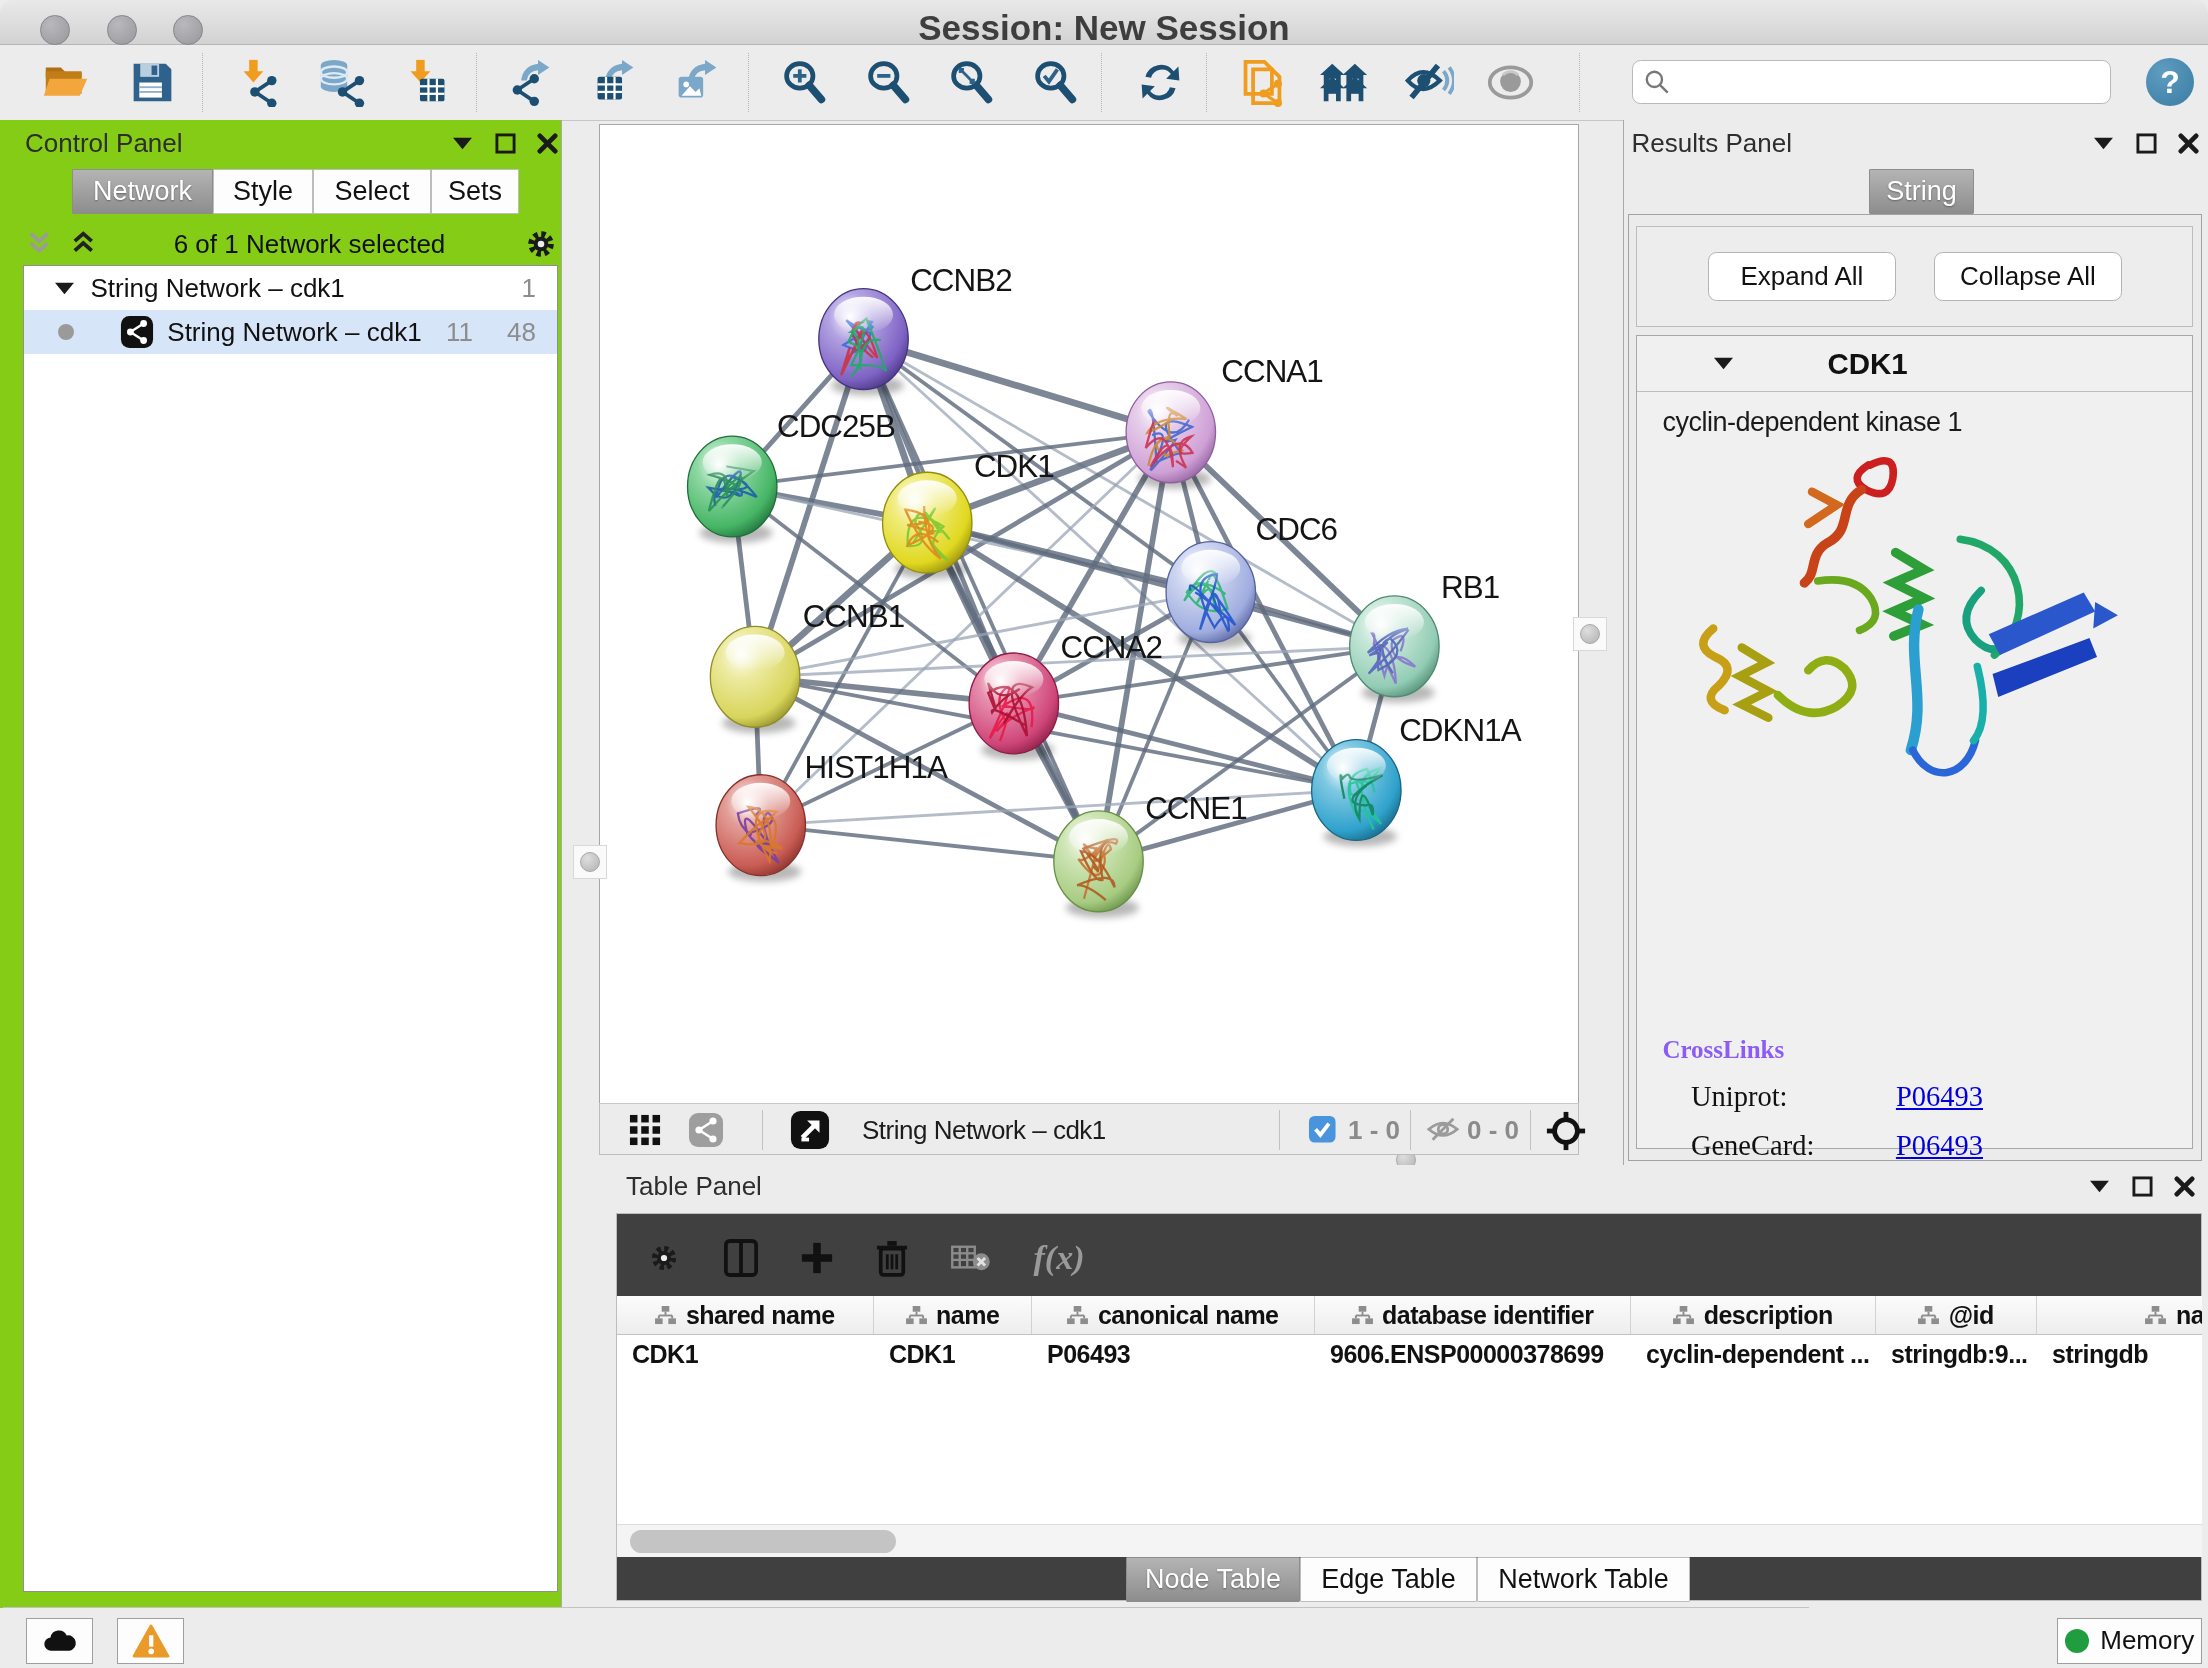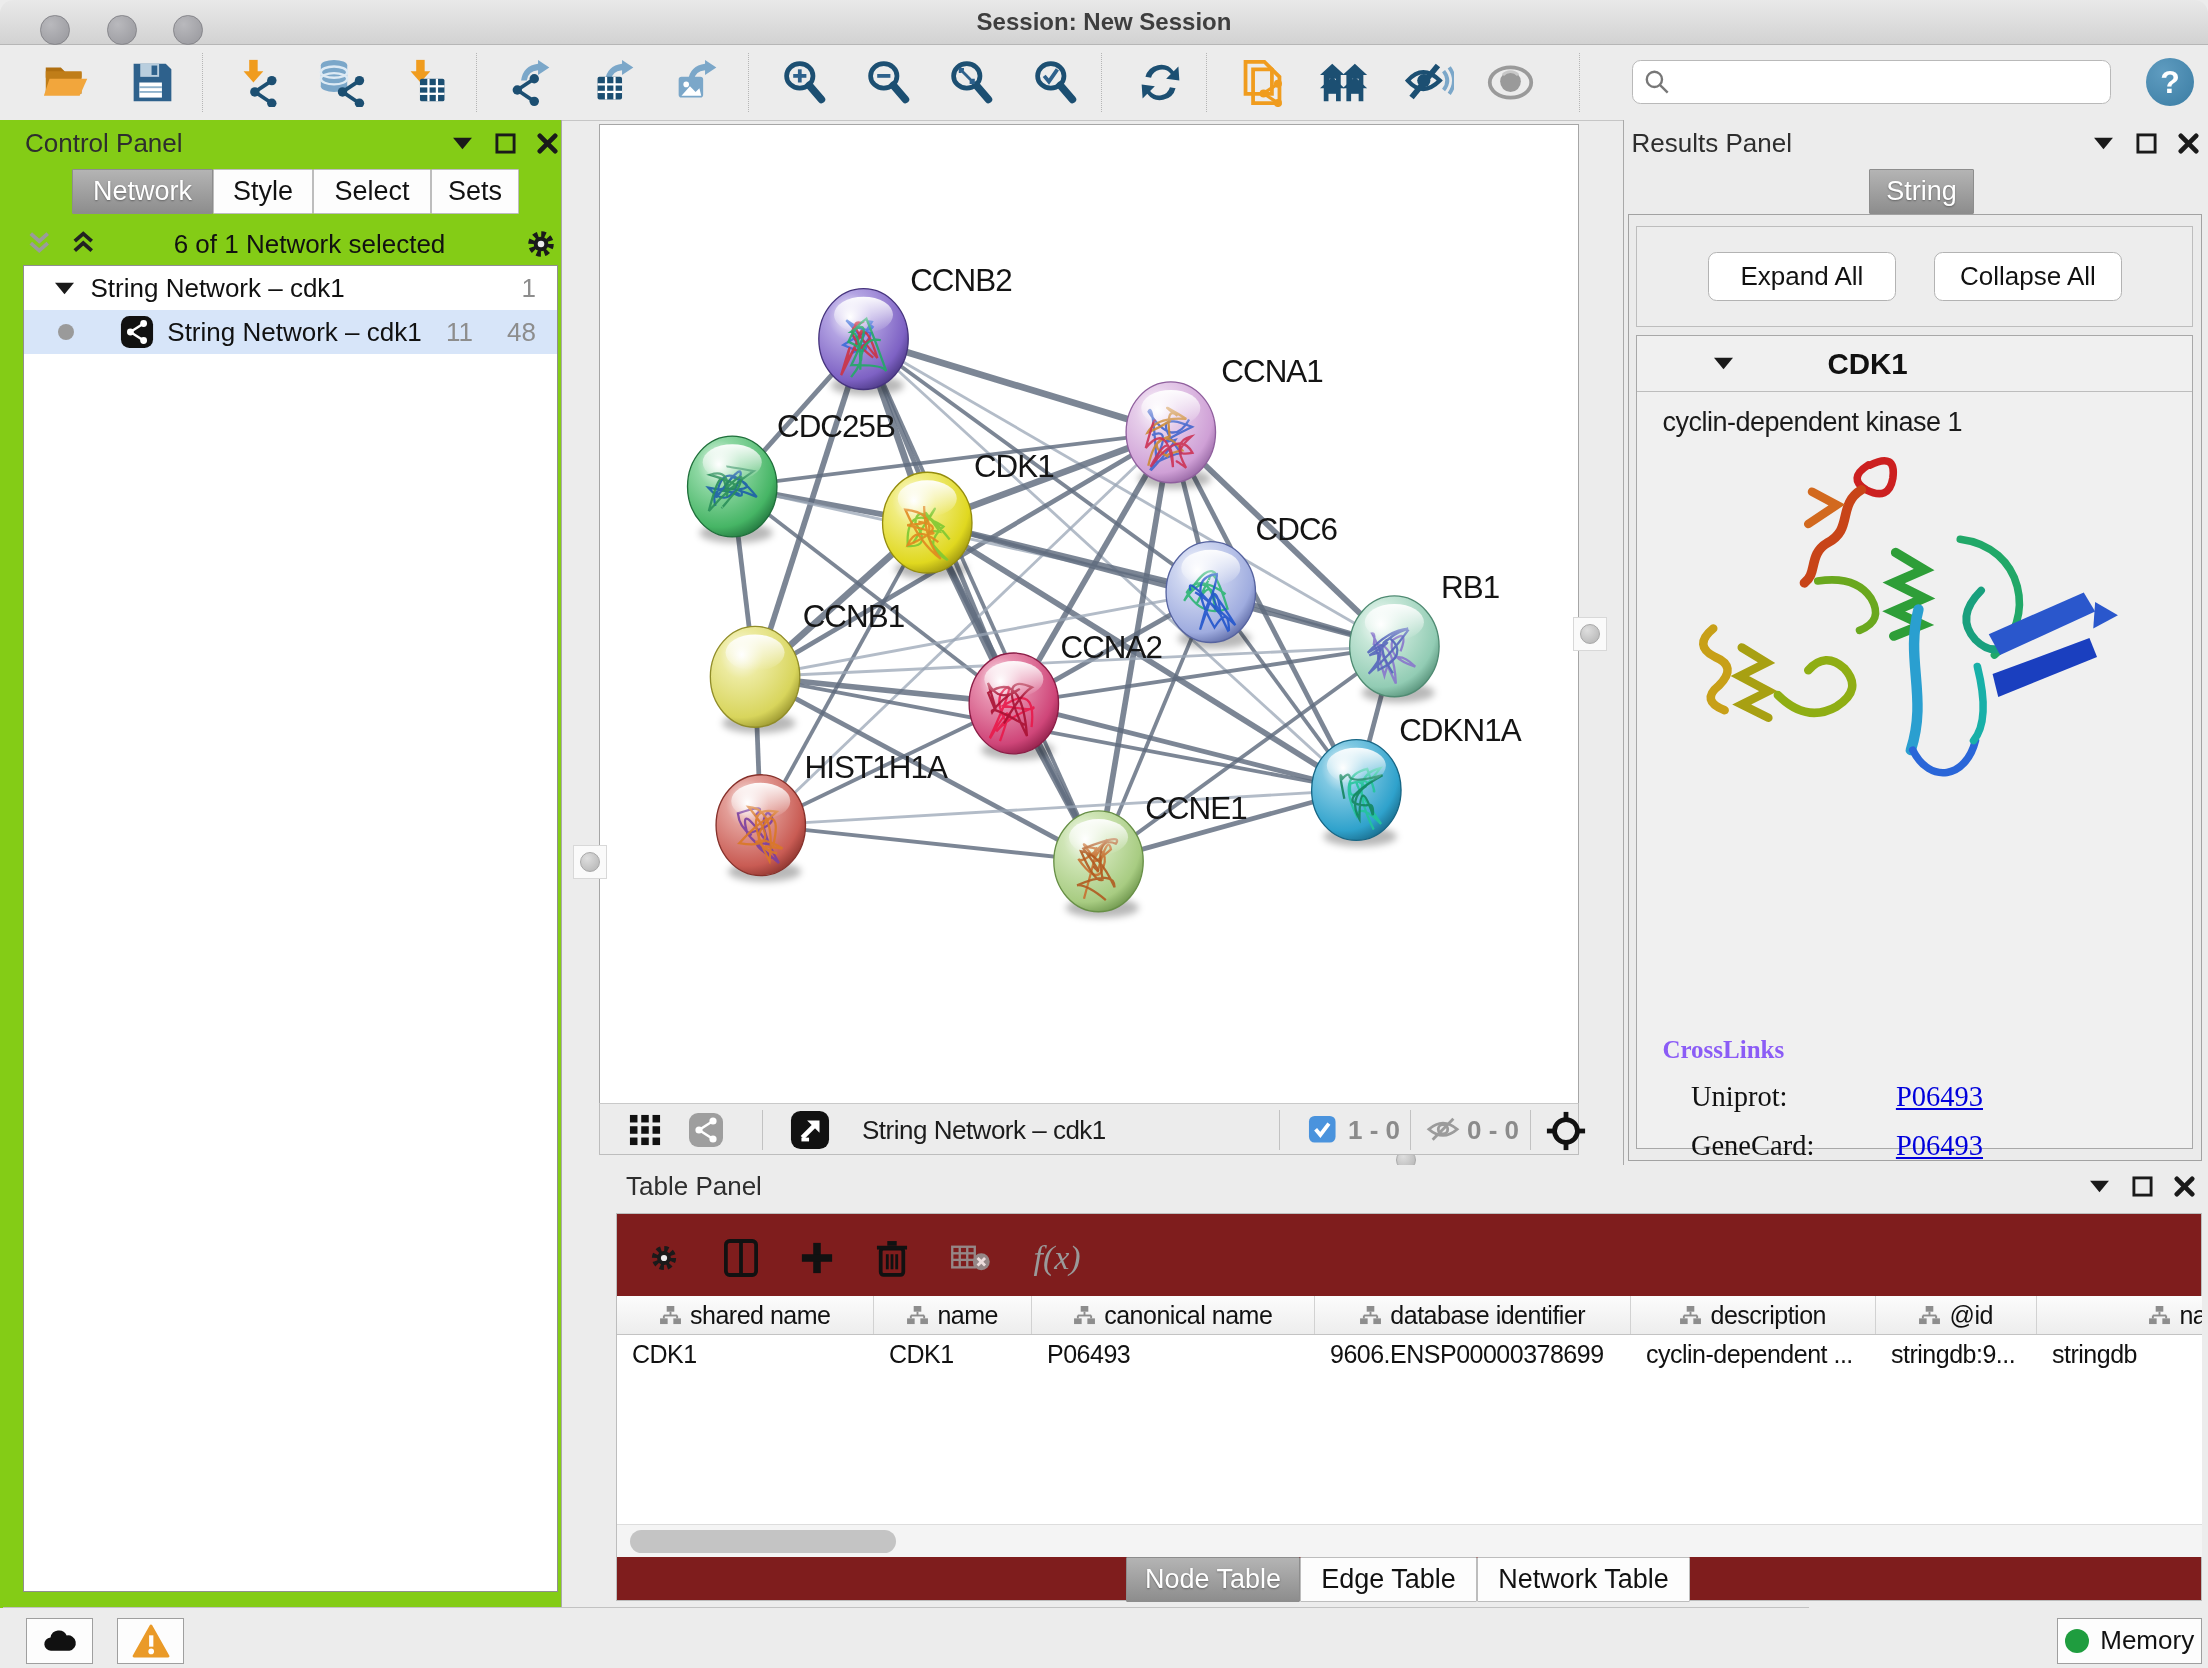--- a/index.html
+++ b/index.html
@@ -7,21 +7,21 @@
        font-family:"Liberation Sans",sans-serif;overflow:hidden;
        -webkit-font-smoothing:antialiased;}
   .abs{position:absolute;}
   
   #titlebar{position:absolute;left:0;top:0;width:2208px;height:44px;
     background:linear-gradient(#e9e9e9,#d2d2d2);border-bottom:1px solid #b6b6b6;
     border-radius:13.3px 13.3px 0 0;}
   .traffic{position:absolute;top:15px;width:27.6px;height:27.6px;border-radius:50%;
     background:radial-gradient(circle at 35% 30%,#b9b9bd,#97979c);border:1px solid #85858a;}
   #win-title{position:absolute;top:7.6px;left:0;width:100%;text-align:center;
-    font-size:24px;font-weight:bold;color:#3e3e3e;}
+    font-size:35px;font-weight:bold;color:#3e3e3e;}
   
   #toolbar{position:absolute;left:0;top:45px;width:2208px;height:75px;
     background:#ececec;border-bottom:1px solid #c6c6c6;}
   .tb-btn{position:absolute;top:13.3px;width:53px;height:49px;display:flex;
     align-items:center;justify-content:center;}
   .tb-sep{position:absolute;top:7.6px;height:59px;border-left:1.9px dotted #b5b5b5;width:0;}
   #search-wrap{position:absolute;left:1632px;top:15px;width:477px;height:42px;
     background:#fff;border:1px solid #b9b9b9;border-radius:8.6px;display:flex;align-items:center;}
   #search-wrap input{border:none;outline:none;font-size:25px;flex:1;background:transparent;
     font-family:"Liberation Sans",sans-serif;}
@@ -77,22 +77,22 @@
   #gene-name{font-size:29.5px;font-weight:bold;color:#111;margin-left:91px;}
   #gene-desc{font-size:27px;color:#1a1a1a;margin:15px 0 0 25px;letter-spacing:-0.5px;}
   #crosslinks{position:absolute;left:25px;top:700px;font-family:"Liberation Serif",serif;}
   #crosslinks-title{font-size:25px;font-weight:bold;color:#8b5cf6;}
   .cl-row{display:flex;margin-top:17px;}
   .cl-label{width:205px;font-size:28.5px;color:#111;margin-left:28.5px;}
   .cl-val{font-size:28.5px;color:#0000dd;text-decoration:underline;}
   
   #table-dock{position:absolute;left:599px;top:1165px;width:1609px;height:442px;background:#ececec;}
   #tp-header{position:absolute;left:27px;top:5.7px;width:1569px;display:flex;justify-content:space-between;align-items:center;}
-  #tp-box{position:absolute;left:17px;top:48px;width:1586px;height:388px;background:#7f1d1d;
-    border:1px solid #bdbdbd;box-sizing:border-box;}
+  #tp-box{position:absolute;left:17px;top:48px;width:1586px;height:388px;background:#404040;
+    border:1px solid #bdbdbd;box-sizing:border-box;font-weight:bold;}
   #tp-toolbar{position:absolute;left:28.5px;top:17px;height:53px;display:flex;align-items:center;gap:42px;}
   #tp-table{position:absolute;left:0px;top:82px;width:1585px;height:228px;background:#fff;overflow:hidden;}
   #tp-thead{display:flex;height:38px;background:linear-gradient(#fcfcfc,#ededed);border-bottom:1px solid #c3c3c3;}
   .th{display:flex;align-items:center;justify-content:center;gap:9.5px;font-size:25px;color:#111;
      border-right:1px solid #d2d2d2;box-sizing:border-box;overflow:hidden;white-space:nowrap;letter-spacing:-0.5px;}
   #tp-row{display:flex;height:38px;background:#fff;}
   .td{font-size:25px;color:#111;padding-left:15px;box-sizing:border-box;display:flex;align-items:center;
      overflow:hidden;white-space:nowrap;letter-spacing:-0.5px;}
   #hscroll{position:absolute;left:0;top:310px;width:1585px;height:32px;background:#f4f4f4;border-top:1px solid #ddd;}
   #hthumb{position:absolute;left:13.3px;top:4.8px;width:266px;height:23px;border-radius:11.4px;background:#c4c4c4;}

